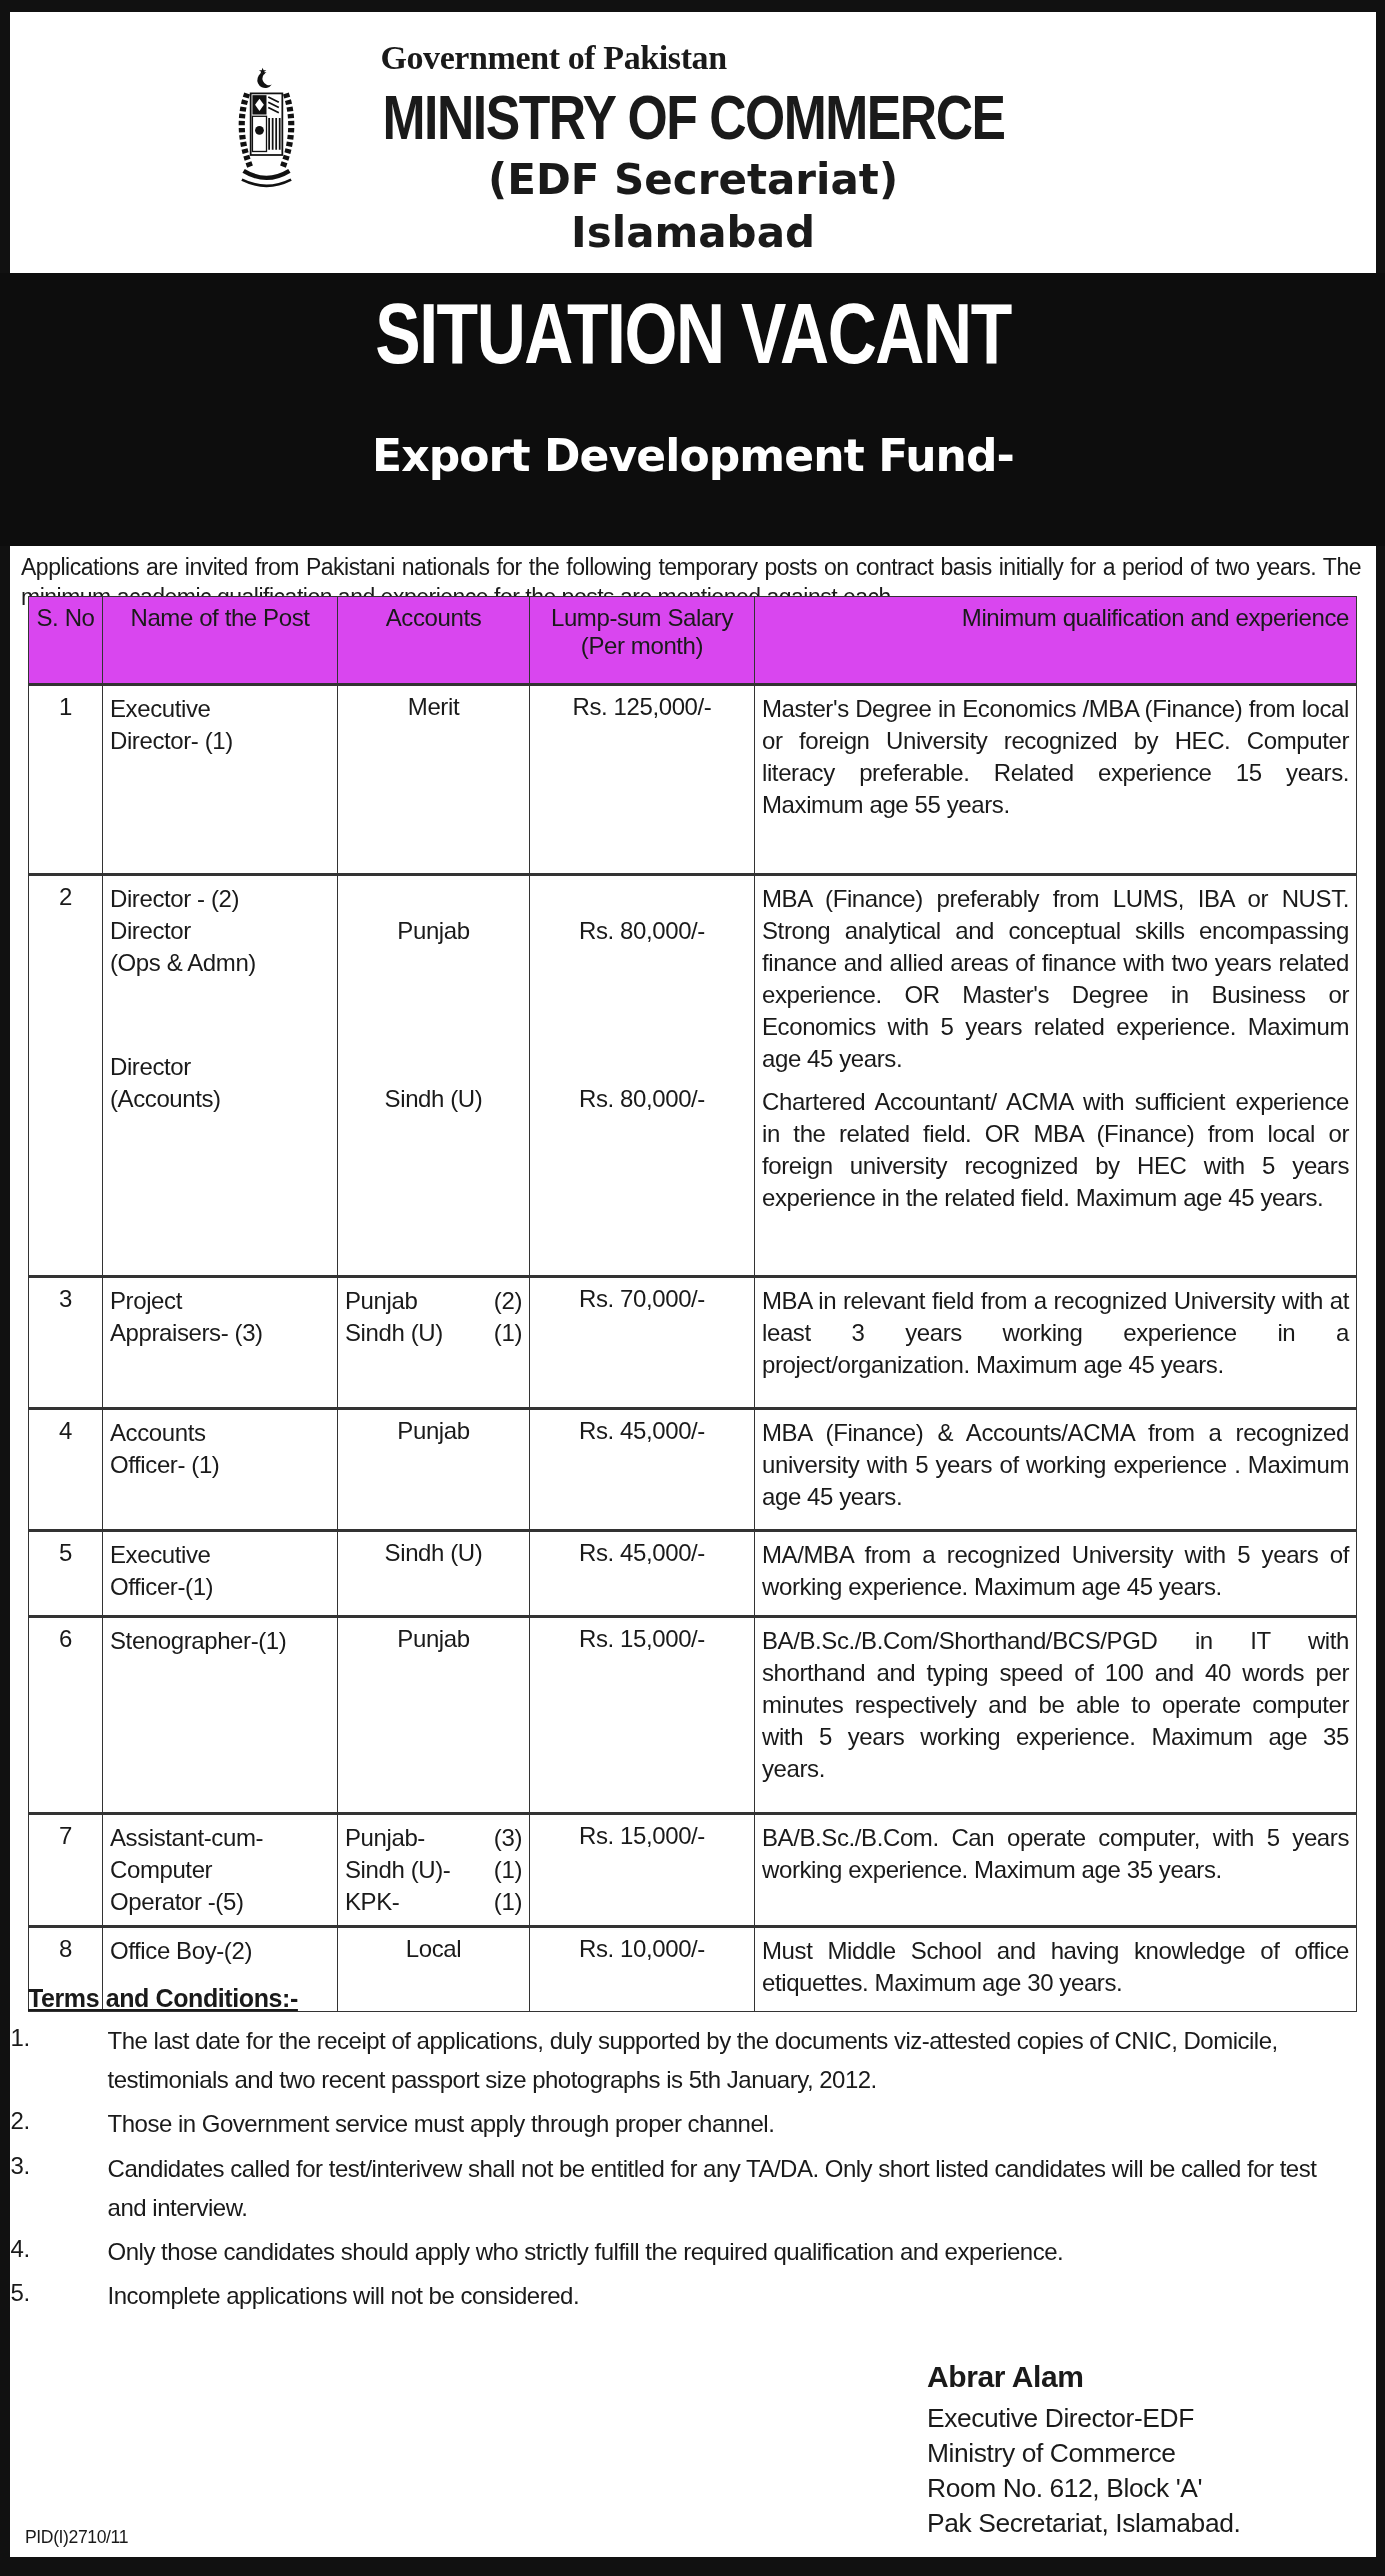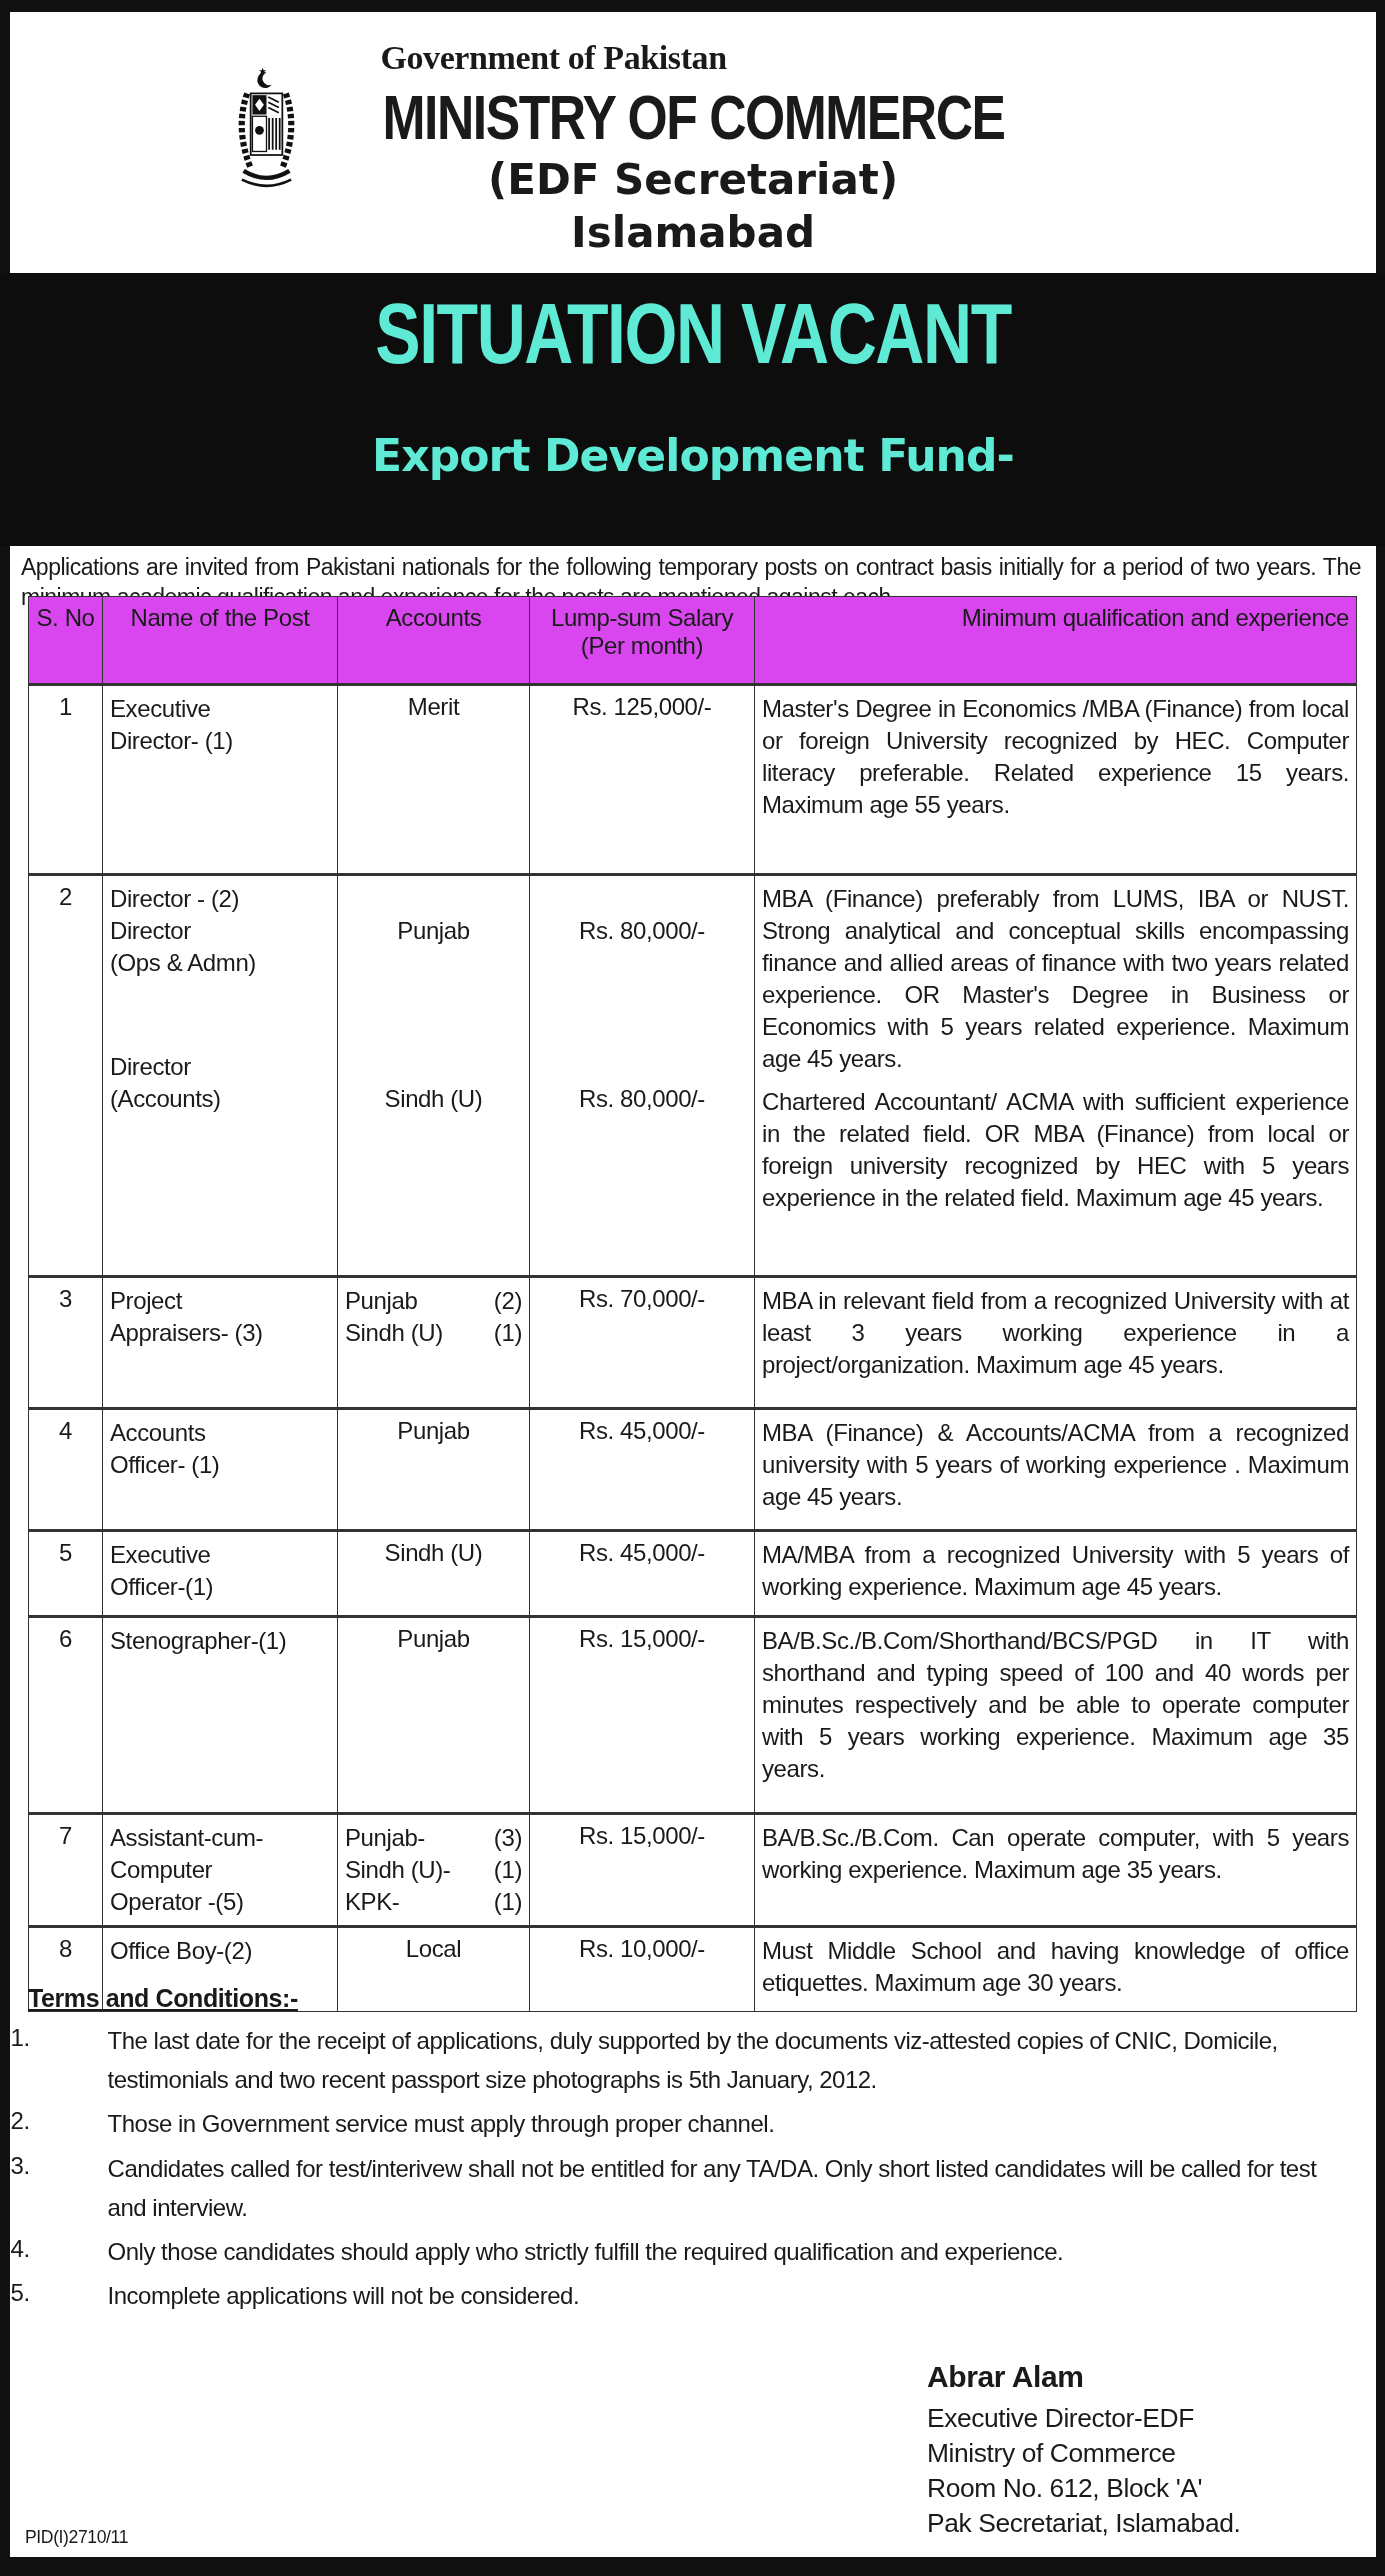--- a/index.html
+++ b/index.html
@@ -14,21 +14,21 @@
   .gov-line { position: absolute; left: 0; width: 1086px; top: 26.4px; text-align: center;
               font-family: "Liberation Serif", "DejaVu Serif", serif; font-weight: bold; font-size: 34px; letter-spacing: -0.4px; }
   .ministry { position: absolute; left: 0; width: 1365px; top: 69px; text-align: center;
               font-family: "Liberation Sans", sans-serif; font-weight: bold; font-size: 63px; letter-spacing: -1.8px;
               transform: scaleX(0.82); transform-origin: center; }
   .edf { position: absolute; left: 0; width: 1365px; top: 143px; text-align: center;
          font-family: "DejaVu Sans", sans-serif; font-weight: bold; font-size: 42px; }
   .city { position: absolute; left: 0; width: 1365px; top: 196px; text-align: center;
           font-family: "DejaVu Sans", sans-serif; font-weight: bold; font-size: 42px; }
   
-  .banner { position: absolute; left: 0; top: 273px; width: 1386px; height: 273px; background: #0d0d0d; color: #5eead4; }
+  .banner { position: absolute; left: 0; top: 273px; width: 1386px; height: 273px; background: #0d0d0d; color: #ffffff; }
   .banner-title { position: absolute; left: 0; width: 1386px; top: 12.3px; text-align: center;
                   font-family: "Liberation Sans", sans-serif; font-weight: bold; font-size: 85px; letter-spacing: -1.8px;
                   transform: scaleX(0.8); transform-origin: center; }
   .banner-sub1 { position: absolute; left: 0; width: 1386px; top: 120px; text-align: center;
                  font-family: "DejaVu Sans", sans-serif; font-weight: bold; font-size: 44px; letter-spacing: -0.9px; margin-top: 37px; }
   .banner-sub2 { position: absolute; left: 0; width: 1386px; top: 173px; text-align: center;
                  font-family: "DejaVu Sans", sans-serif; font-weight: bold; font-size: 44px; letter-spacing: -0.9px; }
   
   .intro { position: absolute; left: 21px; top: 552px; width: 1340px; font-size: 23px; line-height: 30px;
            letter-spacing: -0.5px; text-align: justify; }

